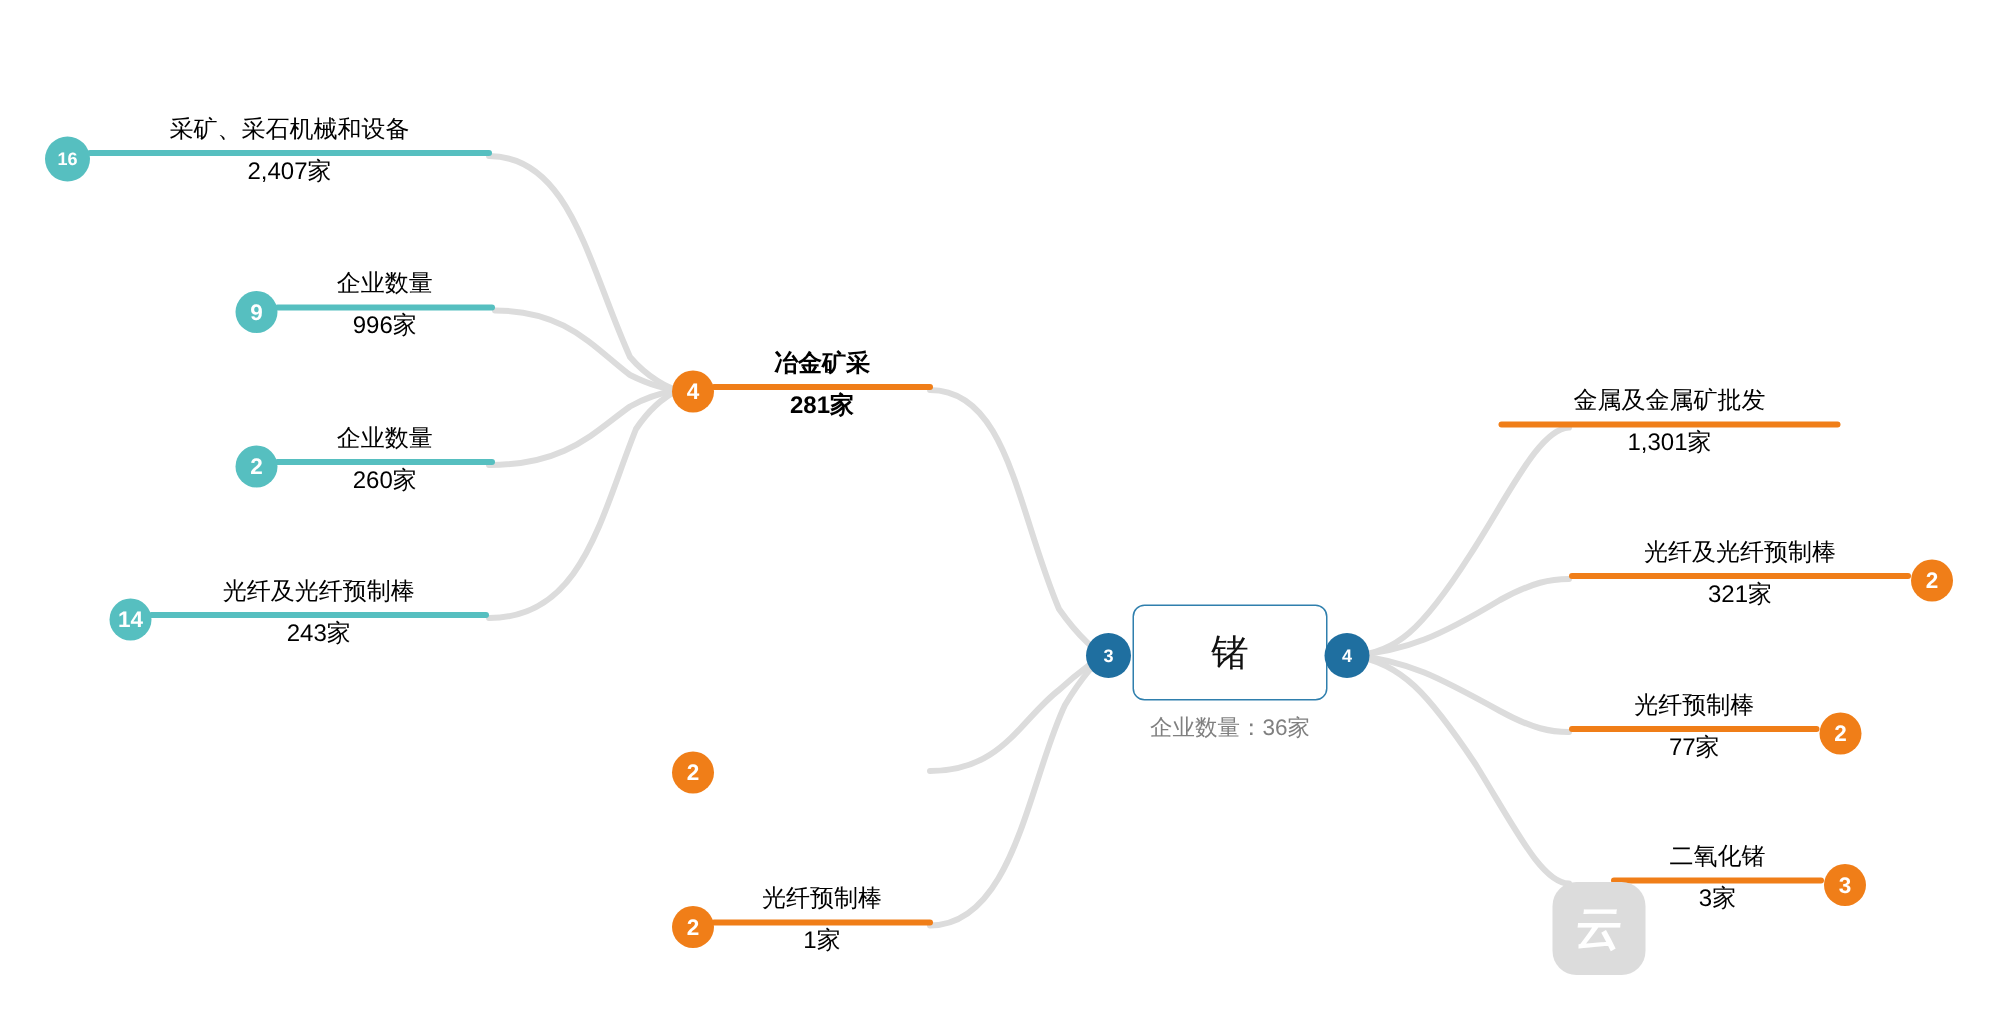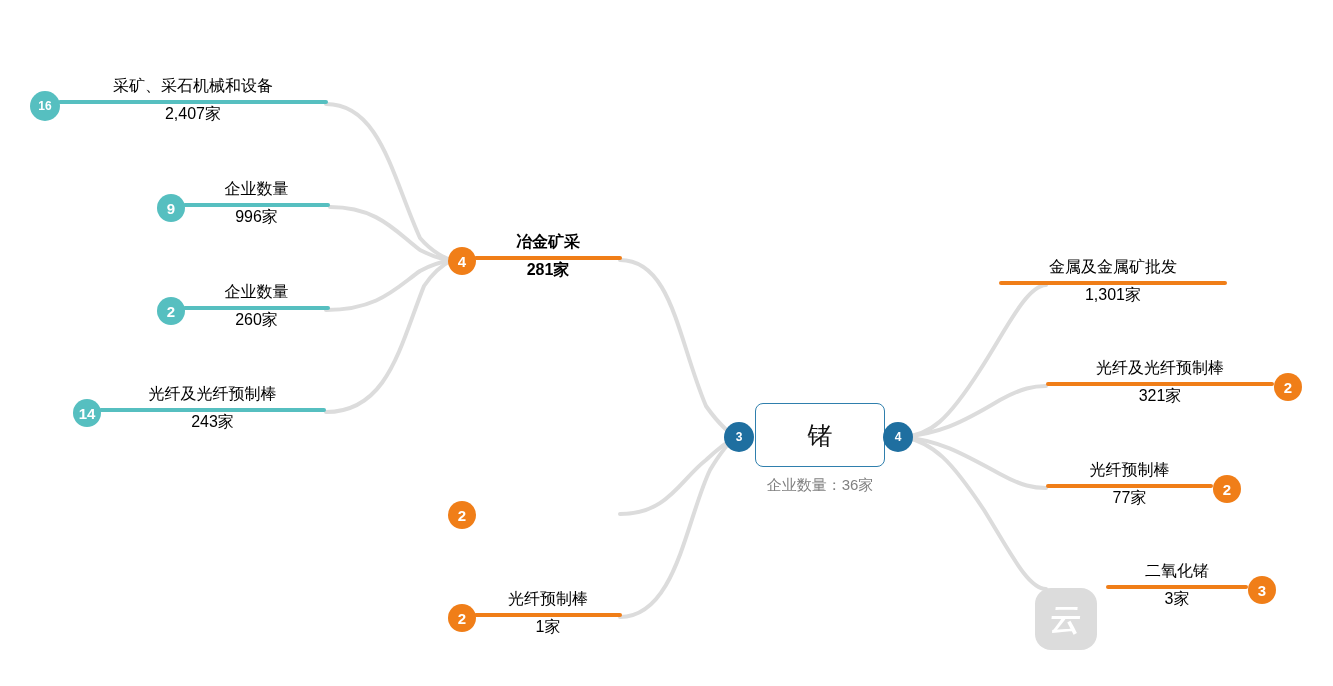--- a/index.html
+++ b/index.html
@@ -253,21 +253,21 @@
 
   <div class="branch" style="left:1046px; top:460px;">
     <div class="stack">
       <div class="title">光纤预制棒</div>
       <div class="bar orange" style="width:167px;"></div>
       <div class="count">77家</div>
     </div>
     <div class="badge orange sz28" style="left:167px; top:15px;">2</div>
   </div>
 
-  <div class="branch" style="left:1106px; top:561px;">
+  <div class="branch" style="left:1074px; top:561px;">
     <div class="stack">
       <div class="title">二氧化锗</div>
       <div class="bar orange" style="width:142px;"></div>
       <div class="count">3家</div>
     </div>
     <div class="badge orange sz28" style="left:142px; top:15px;">3</div>
   </div>
 
   <div class="watermark">
     <div class="wm-mark">

